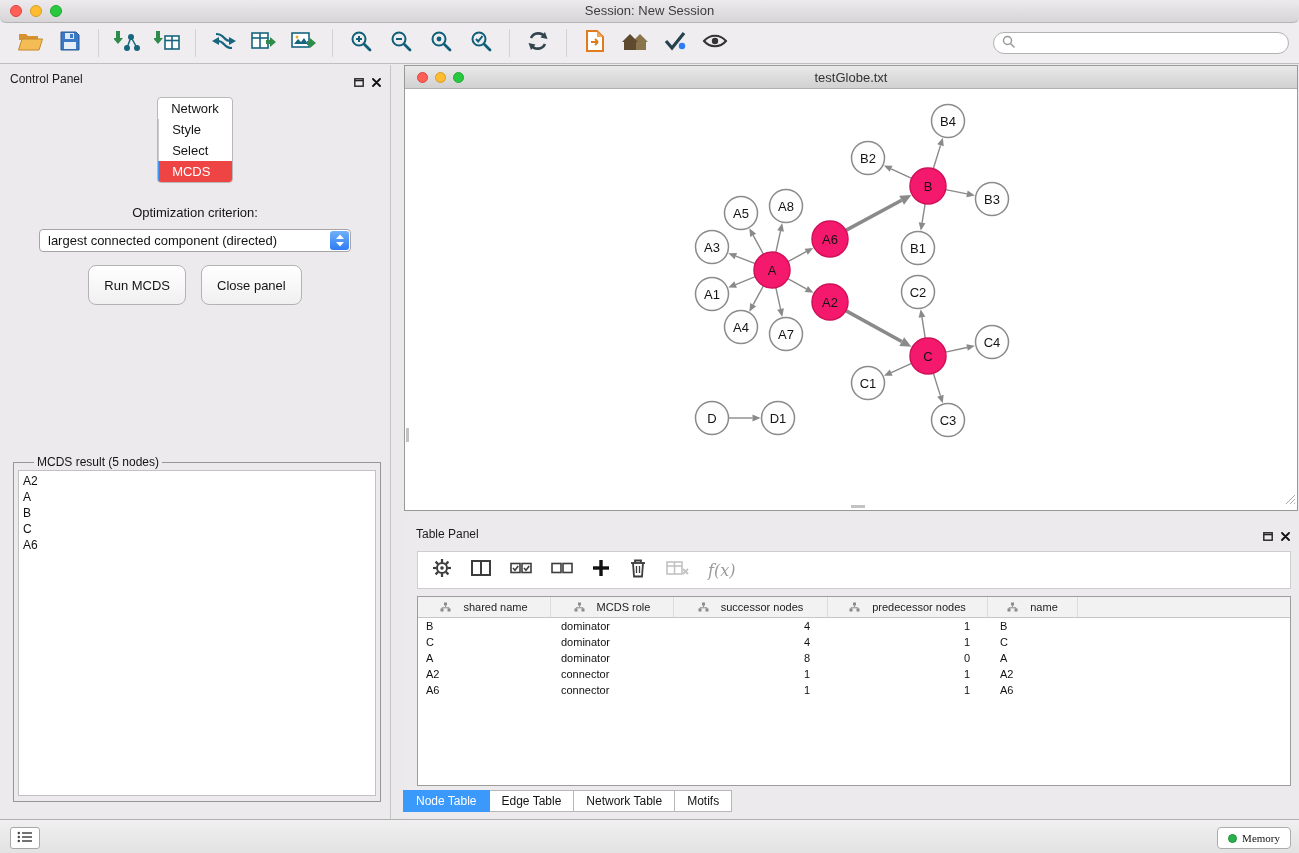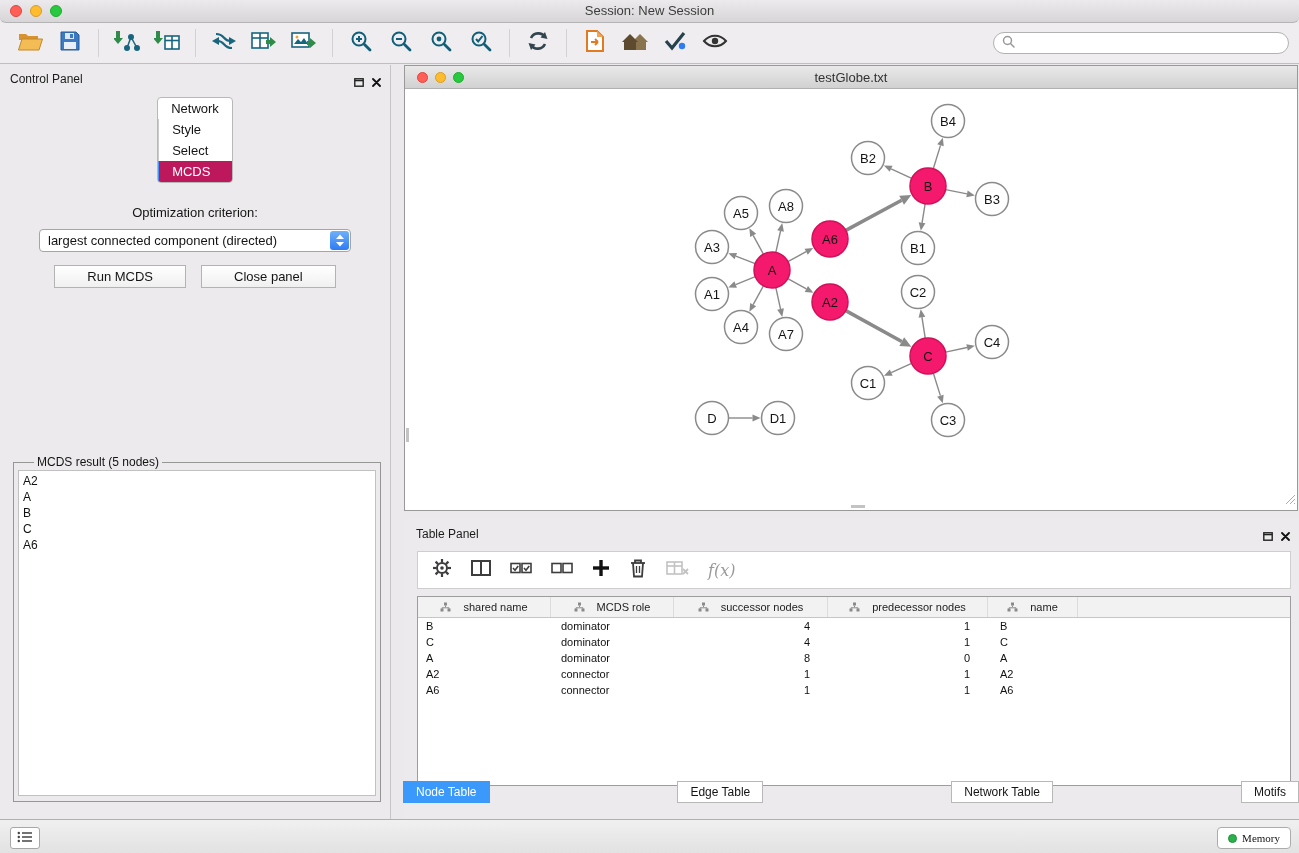--- a/index.html
+++ b/index.html
@@ -30,30 +30,30 @@
   .control-panel{position:absolute;left:0;top:65px;width:391px;height:754px;background:#eceaec;
     border-right:1px solid #c6c5c6;box-sizing:border-box;}
   .cp-header{position:relative;height:24px;}
   .cp-title{position:absolute;left:10px;top:7px;font-size:12px;color:#1c1c1c;}
   .panel-float{position:absolute;right:26px;top:8px;cursor:default;}
   .panel-close{position:absolute;right:9px;top:8px;cursor:default;}
   .segmented{display:flex;width:fit-content;margin:8px auto 9px;border:1px solid #b9b8b9;border-radius:4px;
     overflow:hidden;background:#fff;flex-direction:column;}
   .seg{padding:3px 13px;font-size:13px;color:#141414;border-left:1px solid #cccbcc;}
   .seg:first-child{border-left:none;}
-  .seg-active{background:#be185d;color:#fff;border-left-color:#3b99fc;}
+  .seg-active{background:#ef4444;color:#fff;border-left-color:#3b99fc;}
   .opt-label{text-align:center;font-size:13px;color:#141414;margin-top:22px;}
   .dropdown{position:relative;width:312px;height:23px;margin:9px auto 0;background:#fff;
     border:1px solid #a6a5a6;border-radius:4px;box-sizing:border-box;font-size:13px;color:#141414;
     line-height:21px;padding-left:8px;}
   .dropdown .stepper{position:absolute;right:1px;top:1px;width:19px;height:19px;border-radius:3px;
     background:linear-gradient(#6fb0f9,#2e7bf5);display:flex;align-items:center;justify-content:center;}
   .btn-row{display:flex;justify-content:center;gap:15px;margin-top:13px;}
-  .cp-btn{height:23px;padding:0 32px;font-size:13px;color:#141414;background:linear-gradient(#ffffff,#f1f0f1);
-    border:1px solid #b4b3b4;border-radius:0;font-family:"Liberation Sans",sans-serif;}
+  .cp-btn{height:40px;padding:0 15px;font-size:13px;color:#141414;background:linear-gradient(#ffffff,#f1f0f1);
+    border:1px solid #b4b3b4;border-radius:8px;font-family:"Liberation Sans",sans-serif;}
   .result-box{position:absolute;left:13px;right:9px;top:390px;bottom:17px;border:1px solid #979697;
     margin:0;padding:1px 4px 5px;}
   .result-box legend{font-size:12px;color:#141414;padding:0 3px;margin-left:16px;}
   .result-list{width:100%;height:100%;background:#fff;border:1px solid #c2c1c2;box-sizing:border-box;
     font-size:12px;color:#111;padding:2px 4px;overflow:hidden;}
   .result-item{line-height:16px;}
   
   .network-window{position:absolute;left:404px;top:65px;width:894px;height:446px;background:#fff;
     border:1px solid #9a999a;box-sizing:border-box;}
   .inner-titlebar{position:relative;height:22px;background:linear-gradient(#eae9ea,#d2d1d2);
@@ -79,21 +79,21 @@
     background:#f3f2f3;border-bottom:1px solid #c7c6c7;}
   .th{display:flex;align-items:center;justify-content:center;gap:12px;font-size:11px;color:#222;
     border-right:1px solid #dddcdd;height:100%;overflow:hidden;}
   .th-fill{border-right:none;}
   .tr{display:grid;grid-template-columns:133px 123px 154px 160px 90px 1fr;height:16px;align-items:center;}
   .td{font-size:11px;color:#111;white-space:nowrap;overflow:hidden;}
   .td.c0{padding-left:8px;}
   .td.c1{padding-left:10px;}
   .td.c2,.td.c3{text-align:right;padding-right:18px;}
   .td.c4{padding-left:12px;}
-  .table-tabs{position:absolute;left:0;right:0;bottom:16px;display:flex;justify-content:space-between;gap:20px;}
+  .table-tabs{position:absolute;left:0;right:0;bottom:7px;display:flex;justify-content:flex-start;}
   .ttab{height:20px;line-height:20px;padding:0 12px;font-size:12px;color:#141414;background:#fff;
     border:1px solid #b9b8b9;margin-left:-1px;}
   .ttab-active{background:#3b99fc;color:#fff;border-color:#3b99fc;position:relative;z-index:1;}
   
   .status-bar{position:absolute;left:0;top:819px;width:1299px;height:34px;
     background:linear-gradient(#f1f0f1,#e3e2e3);border-top:1px solid #b1b0b1;box-sizing:border-box;font-family:Liberation Serif, serif;}
   .status-left-btn{position:absolute;left:10px;top:7px;width:28px;height:20px;background:#fff;
     border:1px solid #a8a7a8;border-radius:3px;display:flex;align-items:center;justify-content:center;}
   .memory-btn{position:absolute;right:8px;top:7px;height:20px;background:#fff;border:1px solid #adacad;
     border-radius:4px;display:flex;align-items:center;gap:5px;padding:0 10px;font-size:11px;color:#141414;}

